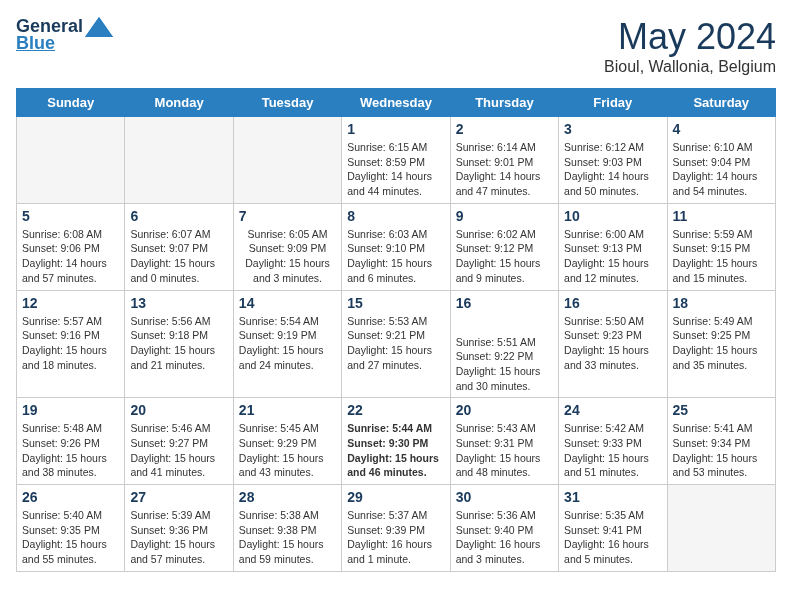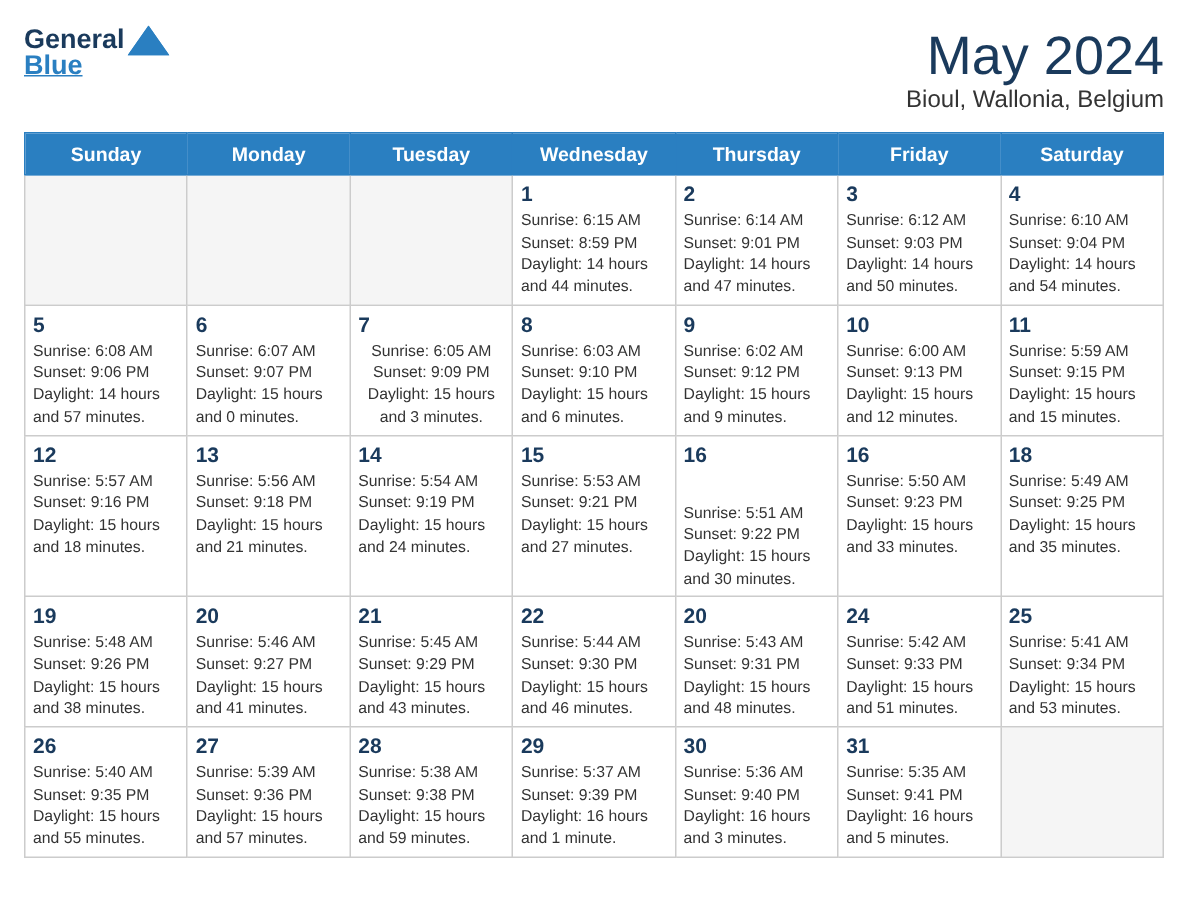--- a/index.html
+++ b/index.html
@@ -258,21 +258,21 @@
         </td>
         <td>
           <span class="day-num">21</span>
           <div class="day-info" style="white-space: pre-line;">Sunrise: 5:45 AM
 Sunset: 9:29 PM
 Daylight: 15 hours
 and 43 minutes.</div>
         </td>
         <td>
           <span class="day-num">22</span>
-          <div class="day-info" style="white-space: pre-line;">Sunrise: 5:44 AM
+          <div class="day-info" style="white-space: pre-line; font-weight: bold;">Sunrise: 5:44 AM
 Sunset: 9:30 PM
 Daylight: 15 hours
 and 46 minutes.</div>
         </td>
         <td>
           <span class="day-num">20</span>
           <div class="day-info" style="white-space: pre-line;">Sunrise: 5:43 AM
 Sunset: 9:31 PM
 Daylight: 15 hours
 and 48 minutes.</div>

